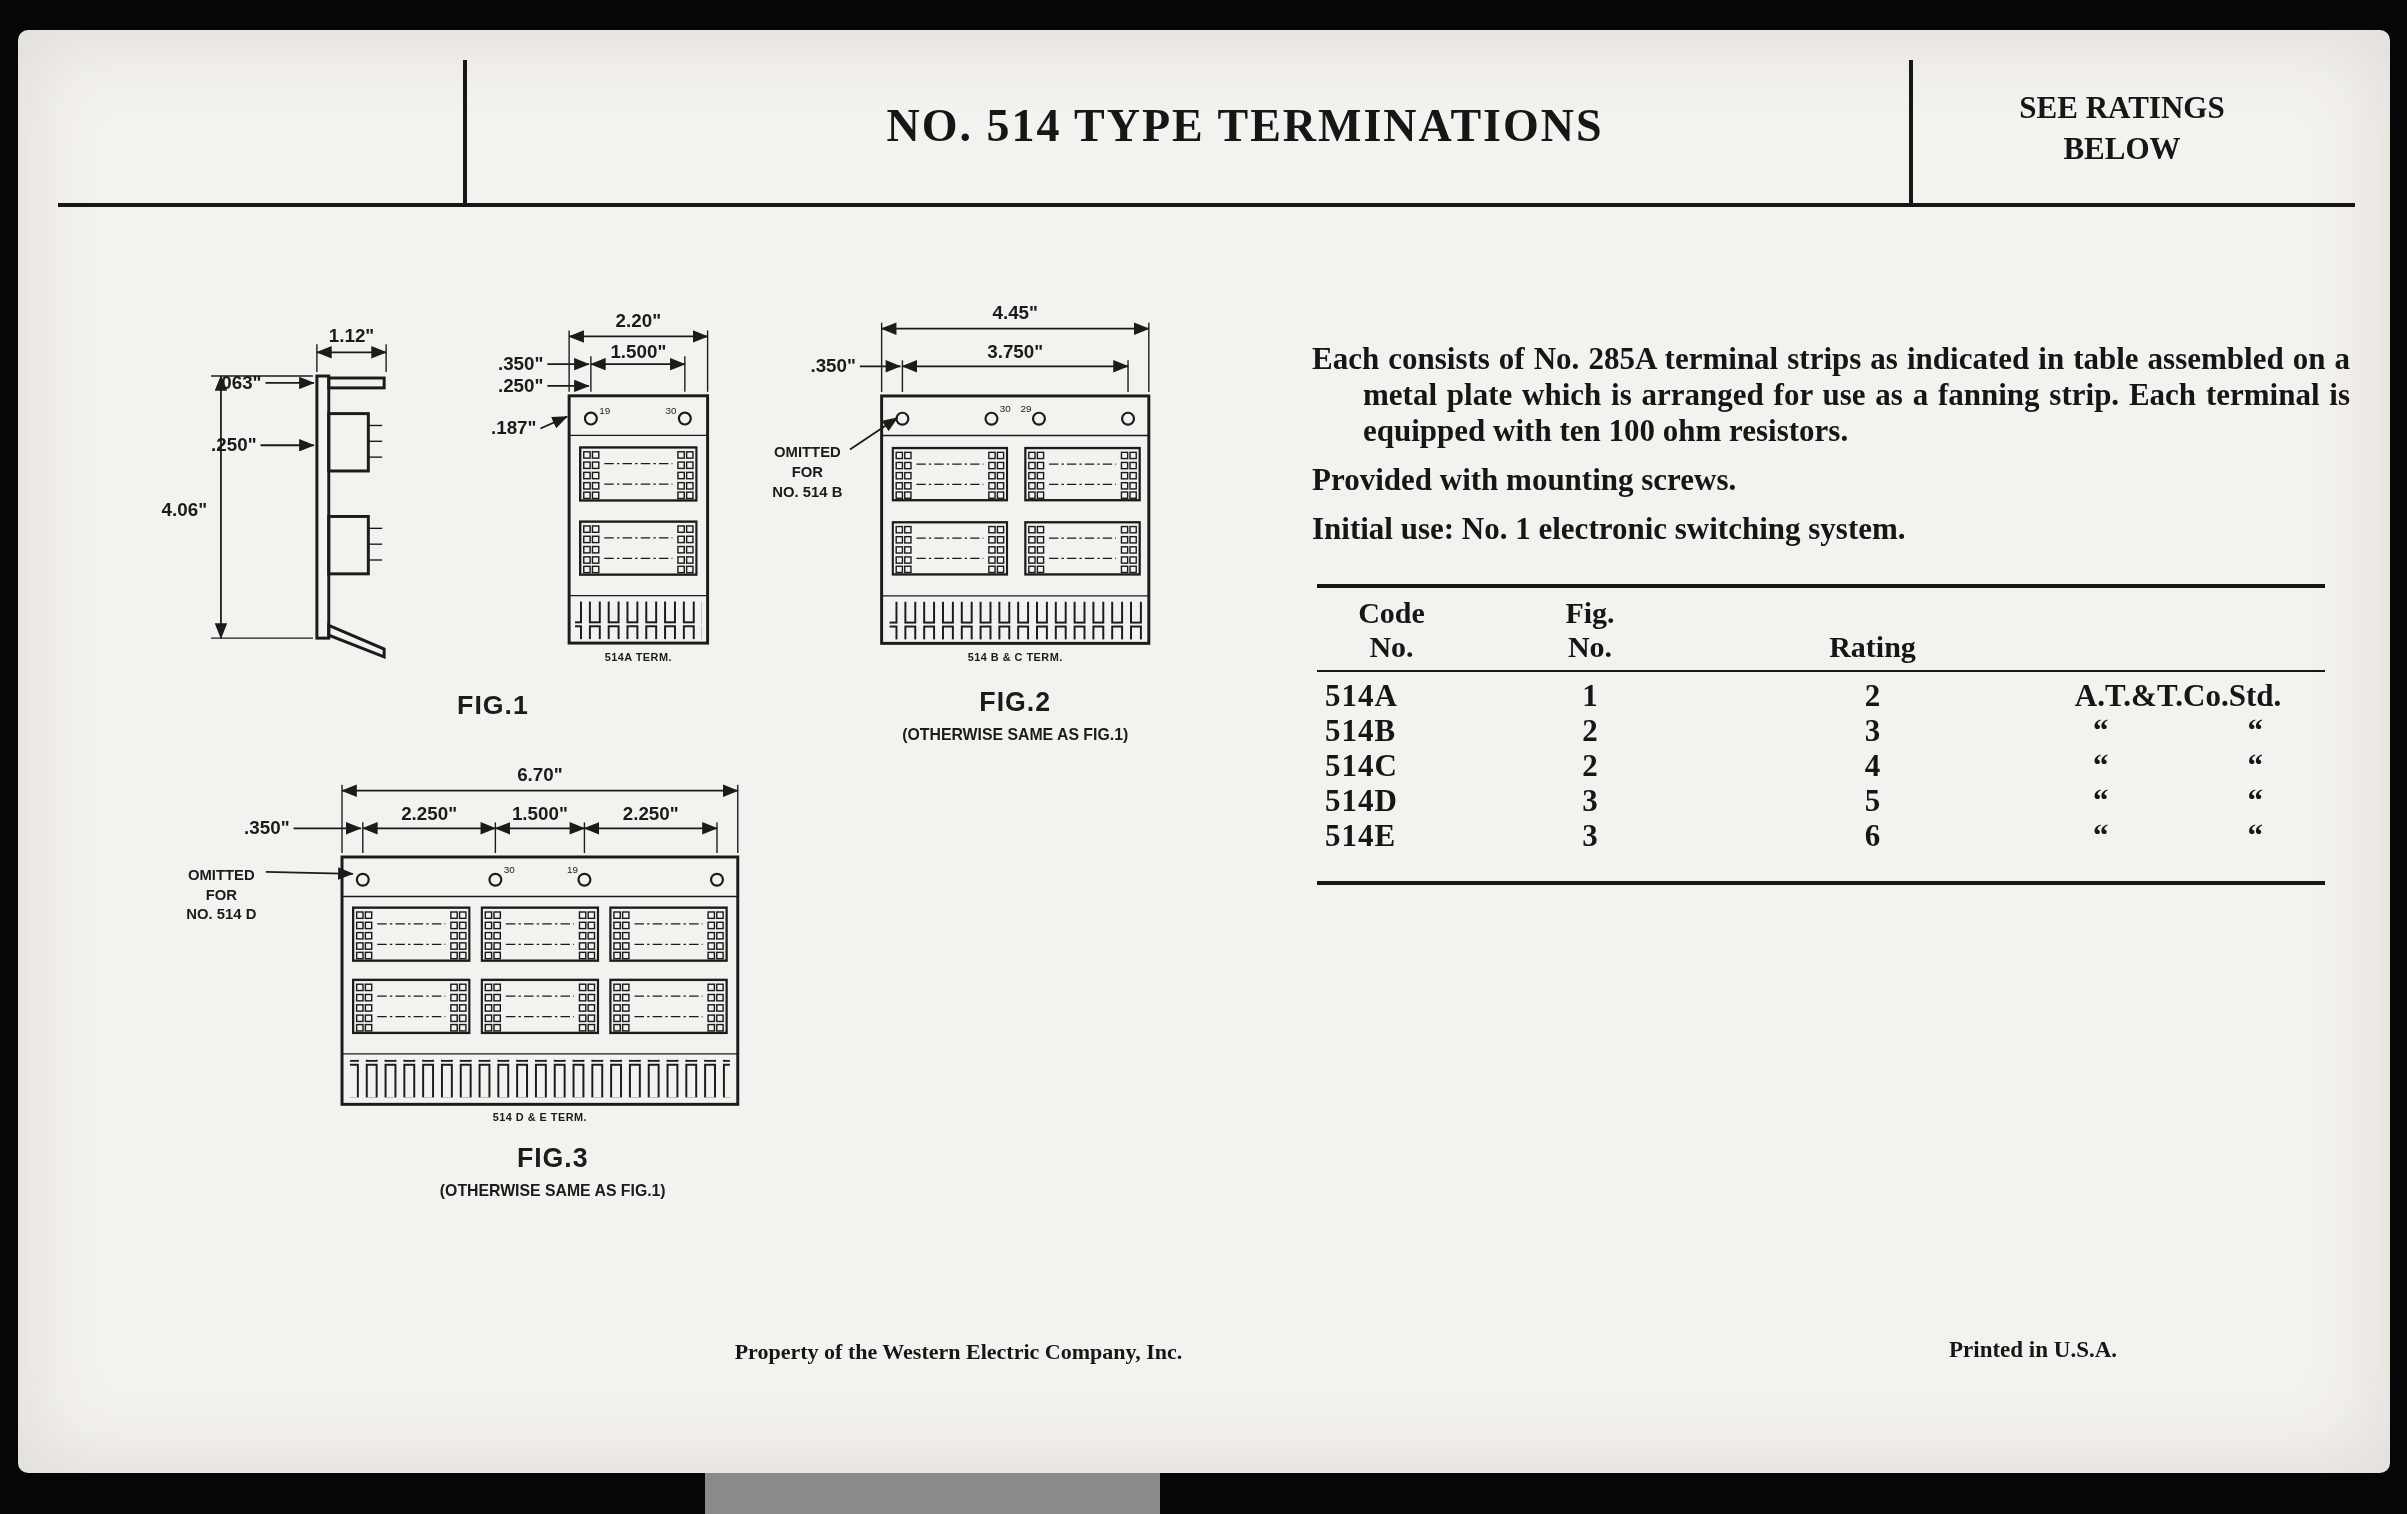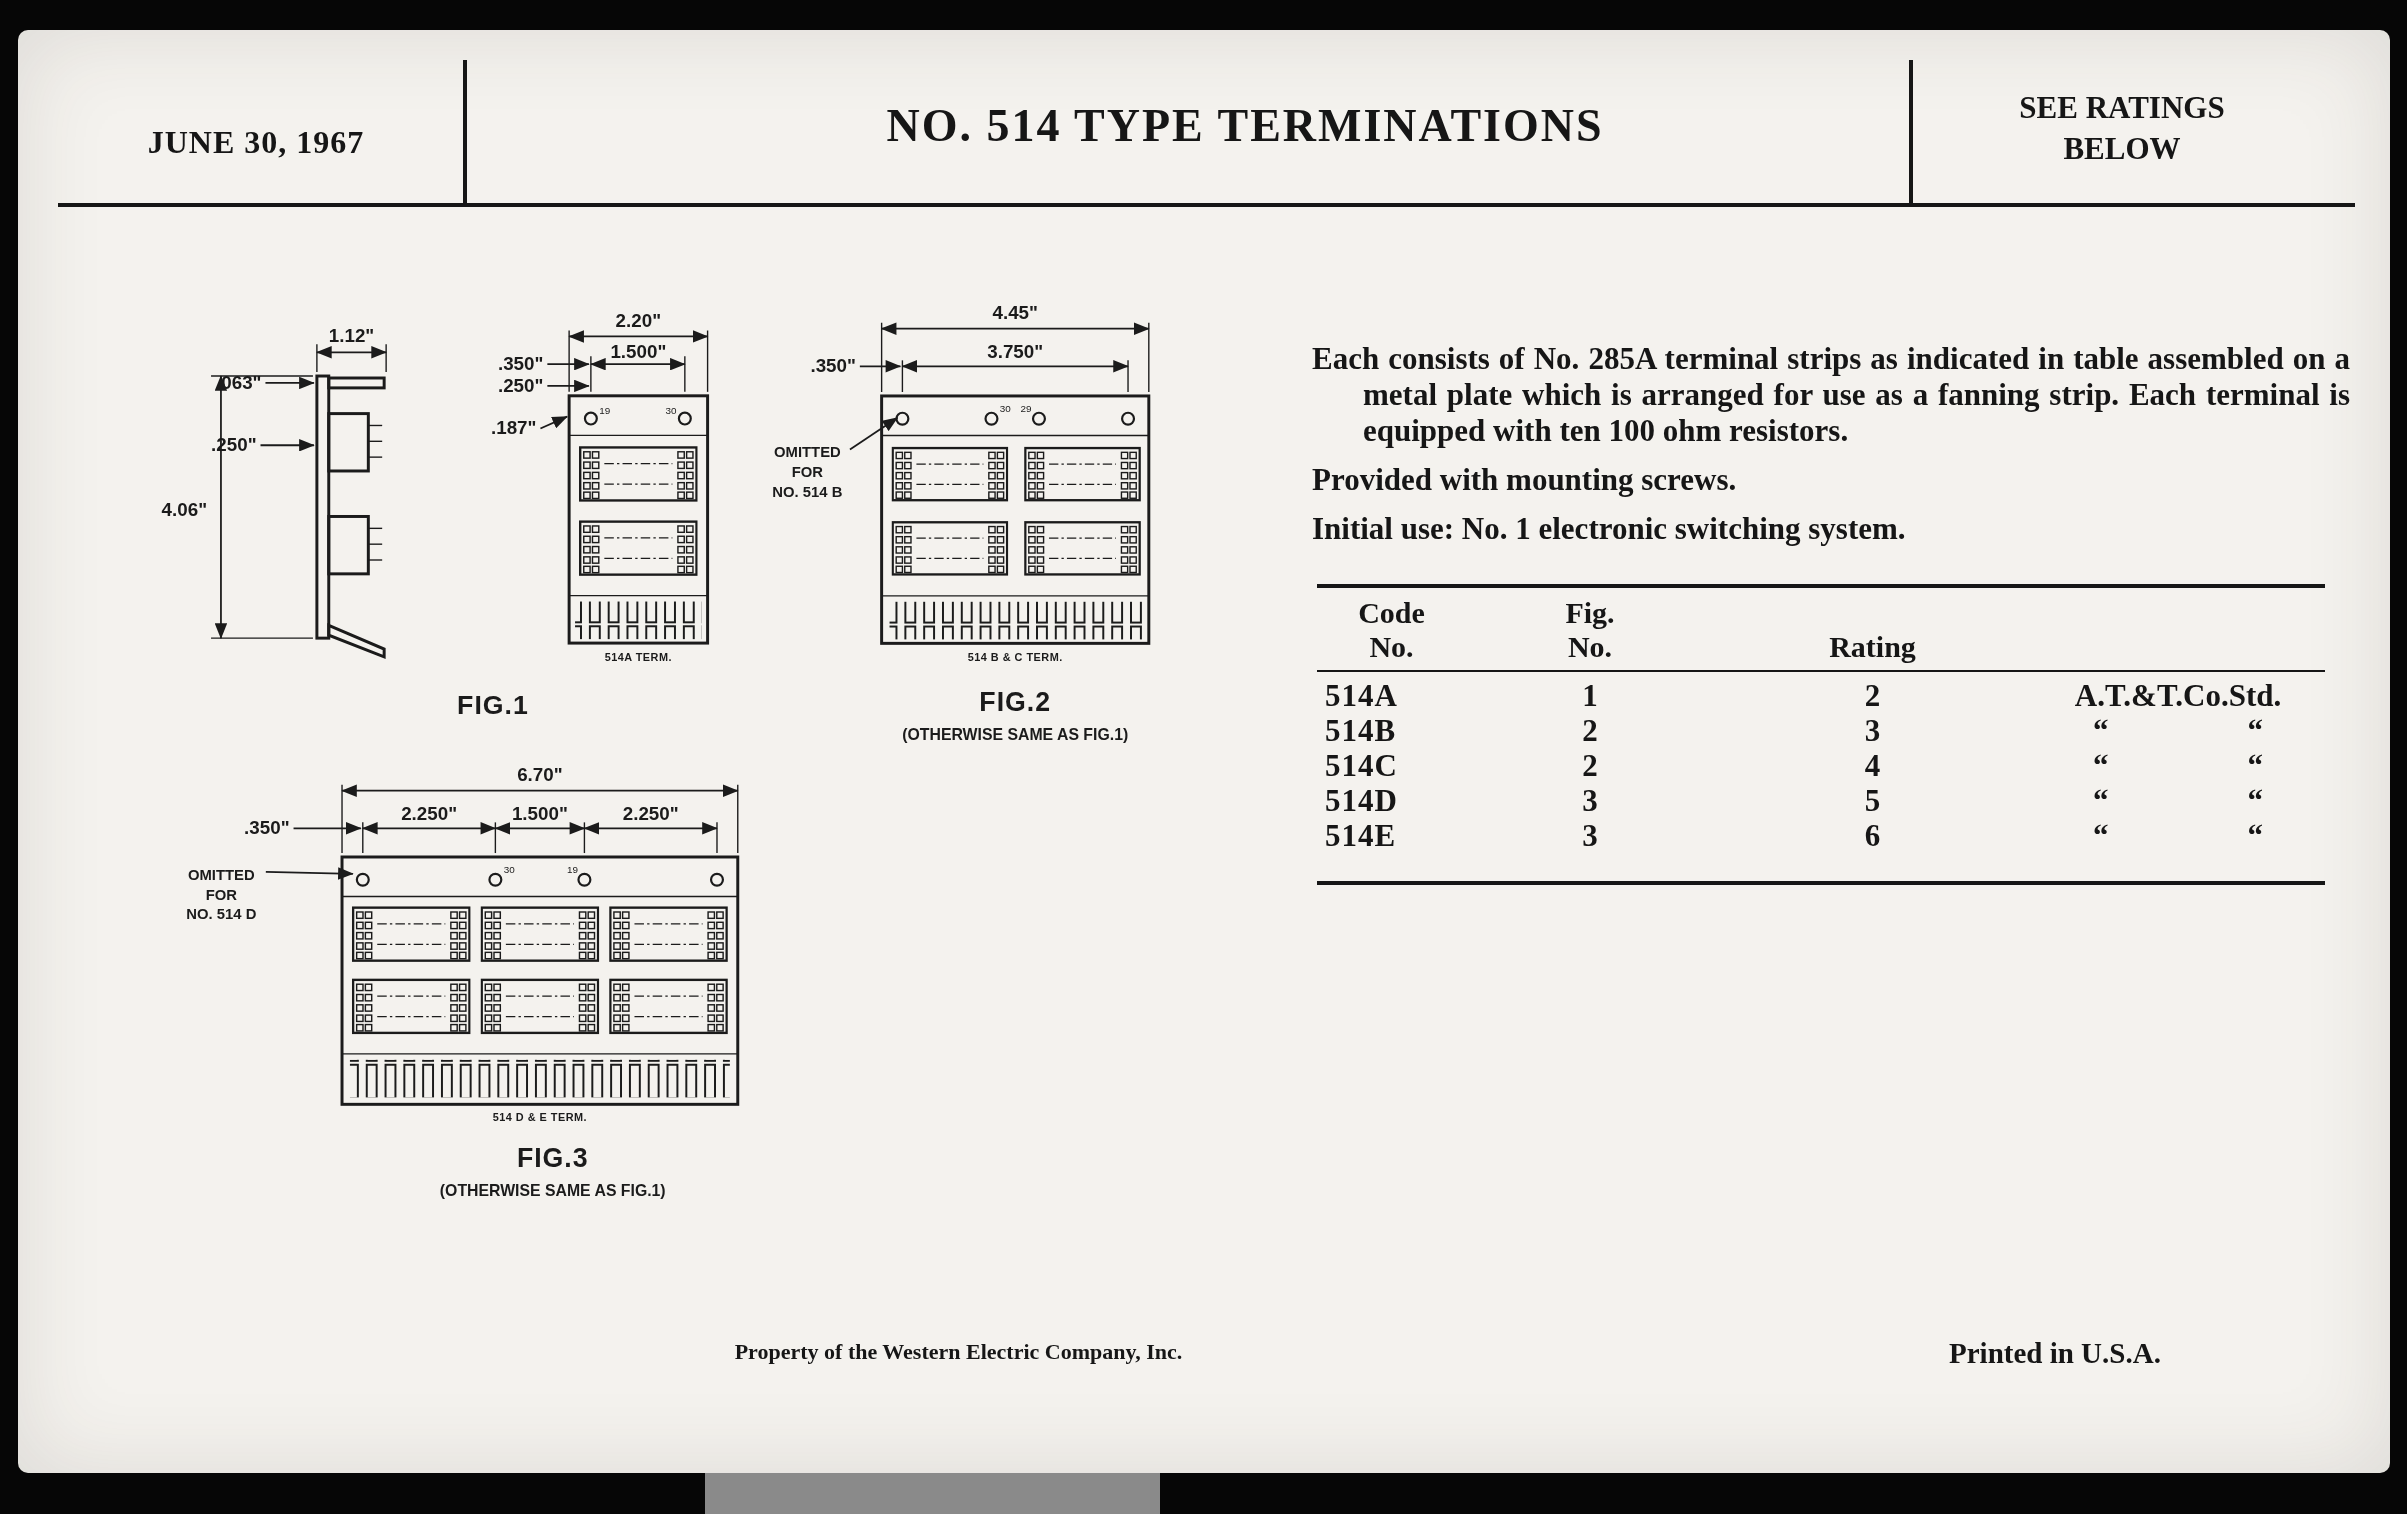--- a/index.html
+++ b/index.html
@@ -32,21 +32,21 @@
   .t-head .c{text-align:center;}
   .pre{white-space:pre-line;}
   .t-body{padding:6px 0 28px 0;}
   .t-row{display:grid;grid-template-columns:149px 248px 317px 1fr;font-size:31px;font-weight:bold;line-height:35px;}
   .t-row .c{text-align:center;}
   .t-row .c.code{text-align:left;padding-left:8px;letter-spacing:1px;}
   .c.rating.dittos{display:flex;justify-content:center;gap:139px;}
 
   
   .f-prop{left:594px;top:1309px;width:693px;text-align:center;font-size:22px;font-weight:bold;}
-  .f-print{left:1931px;top:1307px;width:396px;text-align:left;font-size:29px;font-weight:bold;}
+  .f-print{left:1931px;top:1307px;width:396px;text-align:left;font-size:23px;font-weight:bold;}
 
   
   svg.fig{position:absolute;overflow:visible;}
   svg text{font-family:"Liberation Sans",sans-serif;font-weight:bold;fill:#1b1b1b;}
   .dimtxt{font-size:19px;text-anchor:middle;}
   .dimtxt.end{text-anchor:end;}
   .cap{font-size:27px;text-anchor:middle;letter-spacing:1px;}
   .subcap{font-size:16px;text-anchor:middle;}
   .tiny{font-size:10px;text-anchor:middle;font-weight:normal;}
   .sublab{font-size:11px;text-anchor:middle;letter-spacing:.5px;}
@@ -100,21 +100,20 @@
               <rect x="136" y="58" width="8" height="8"></rect>
           </g>
           <g stroke="#1b1b1b" stroke-width="1.6" stroke-dasharray="12 4 3 4">
             <line x1="32" y1="22" x2="118" y2="22"></line>
             <line x1="32" y1="48" x2="118" y2="48"></line>
           </g>
         </symbol>
       </defs>
     </svg>
 
-    <div class="abs h-date">JUNE 30, 1967</div>
     <div class="abs h-div d1"></div>
     <h1 class="abs h-title">NO. 514 TYPE TERMINATIONS</h1>
     <div class="abs h-div d2"></div>
     <div class="abs h-note">
       <div>SEE RATINGS</div>
       <div>BELOW</div>
     </div>
     <div class="abs h-rule"></div>
 
     <svg class="fig" style="left:79px;top:257px" width="693" height="455" viewBox="0 0 700 460">

